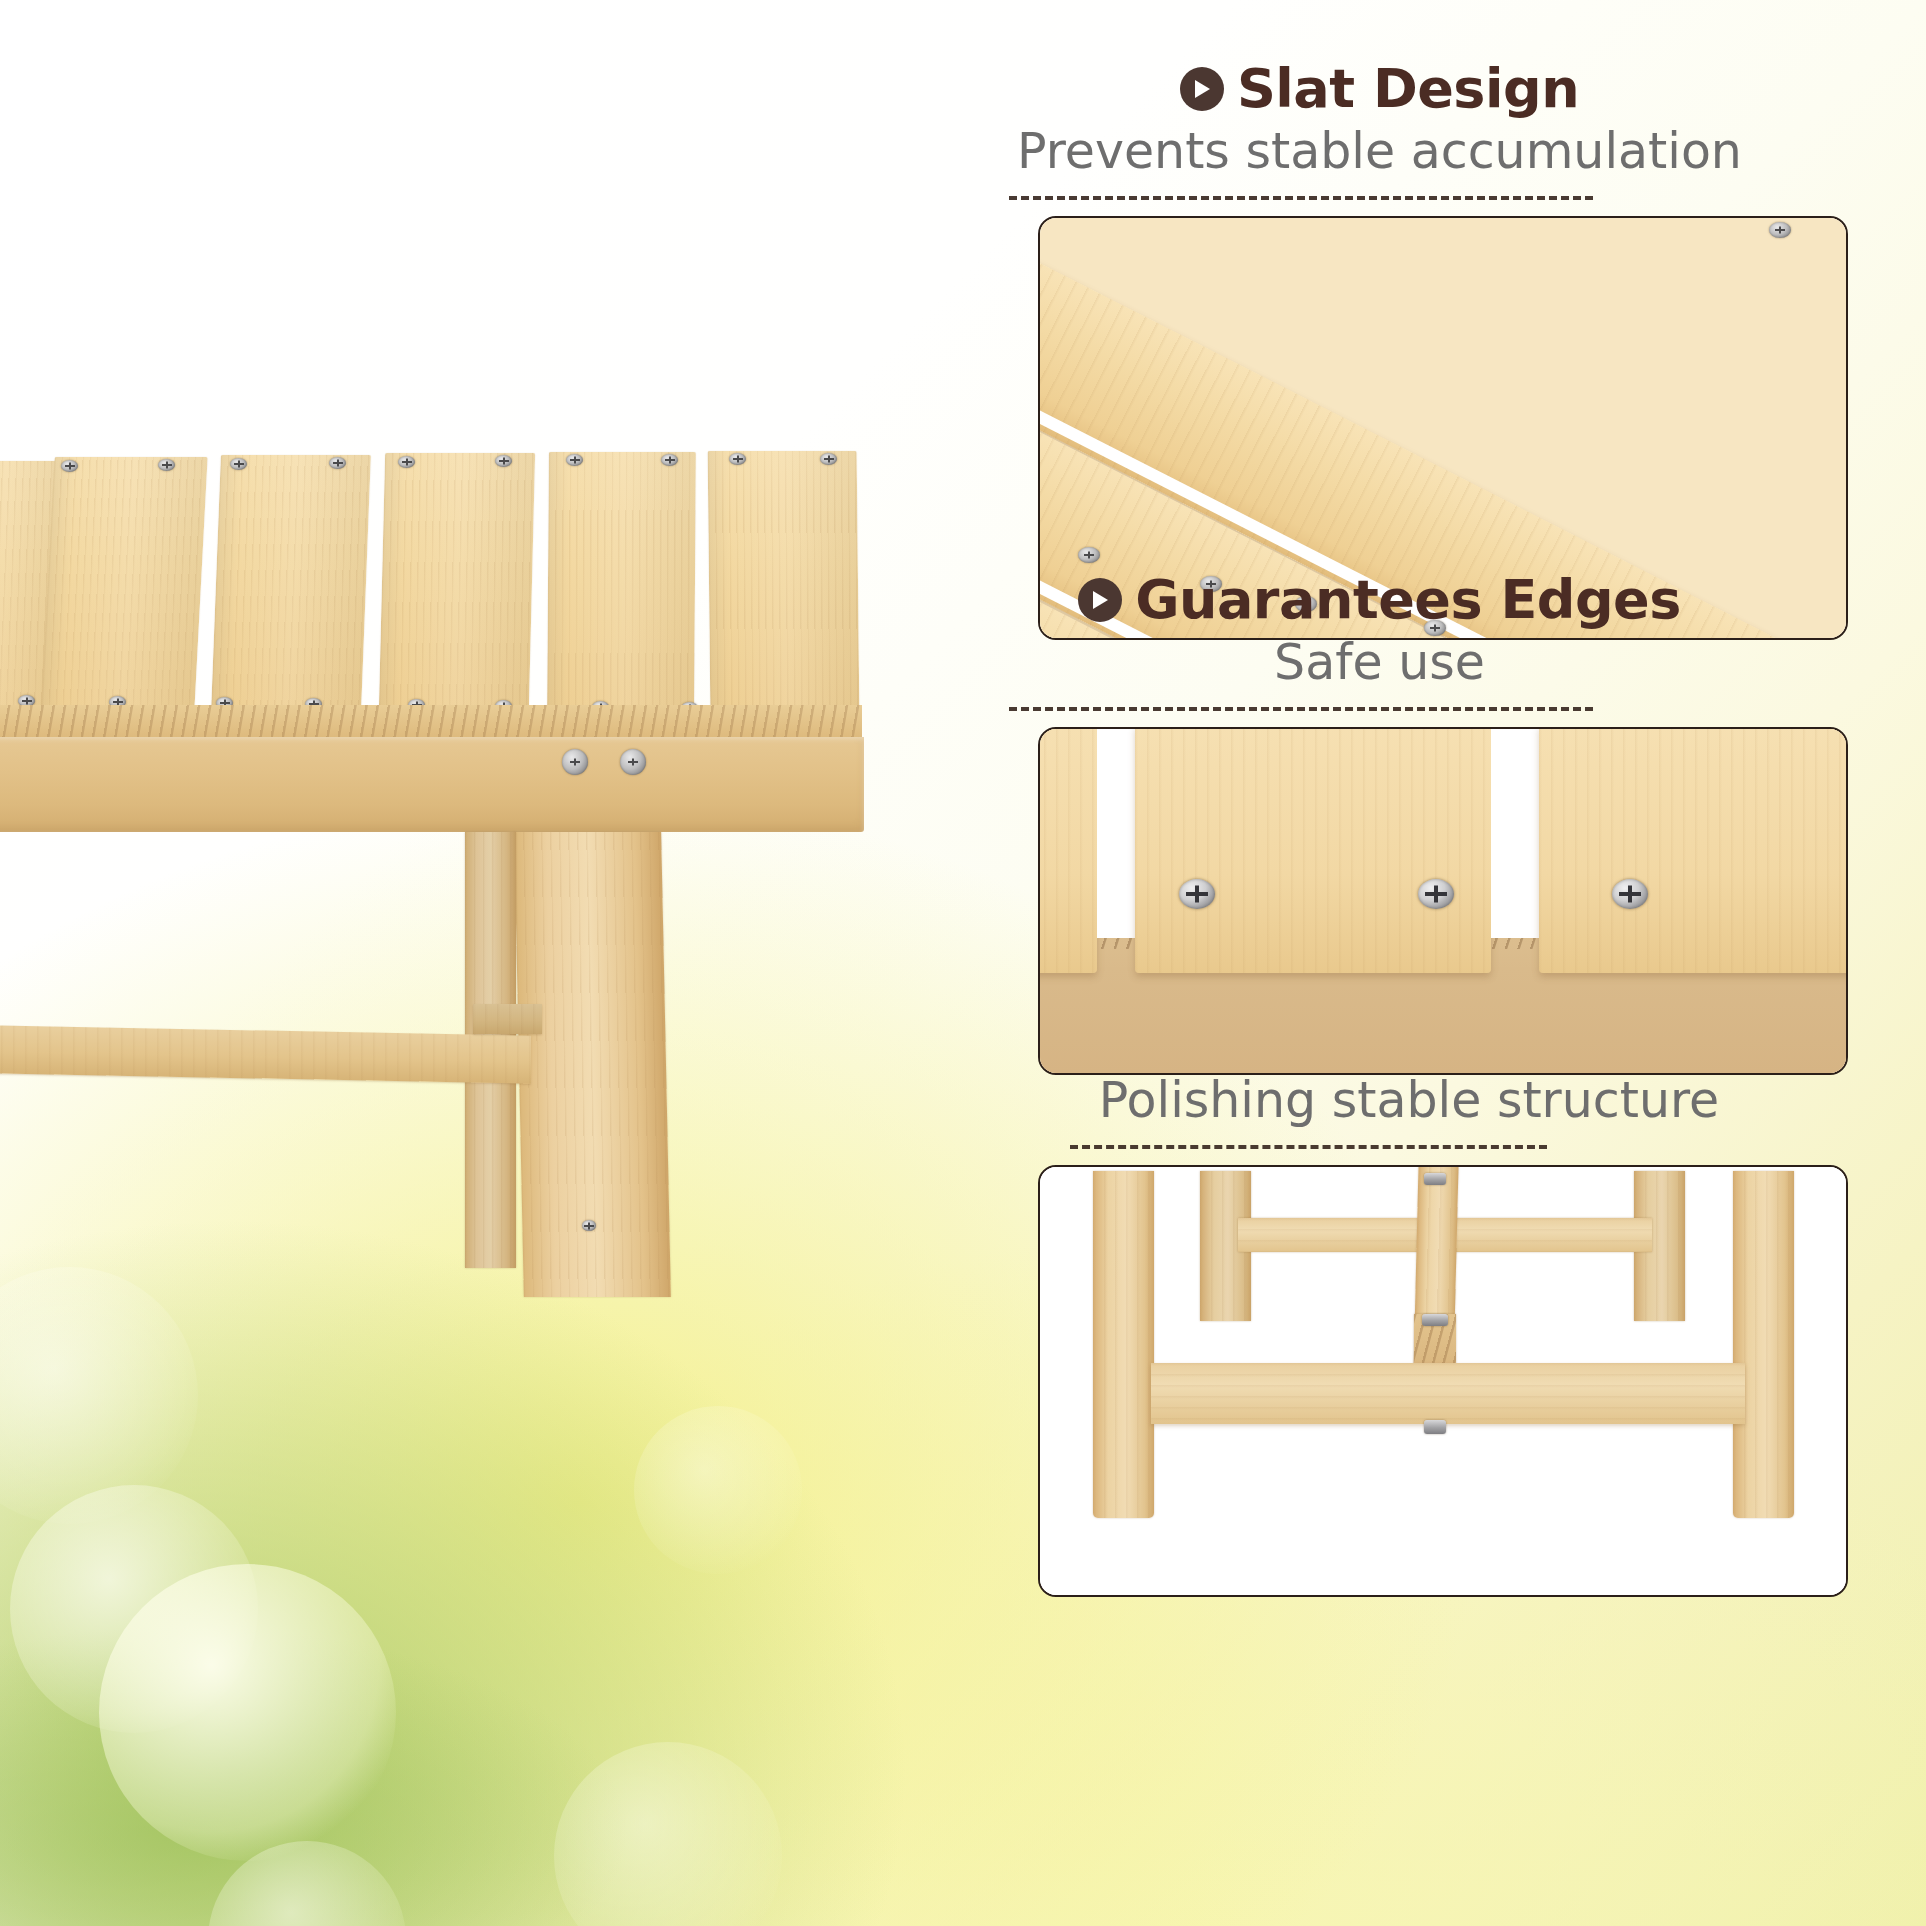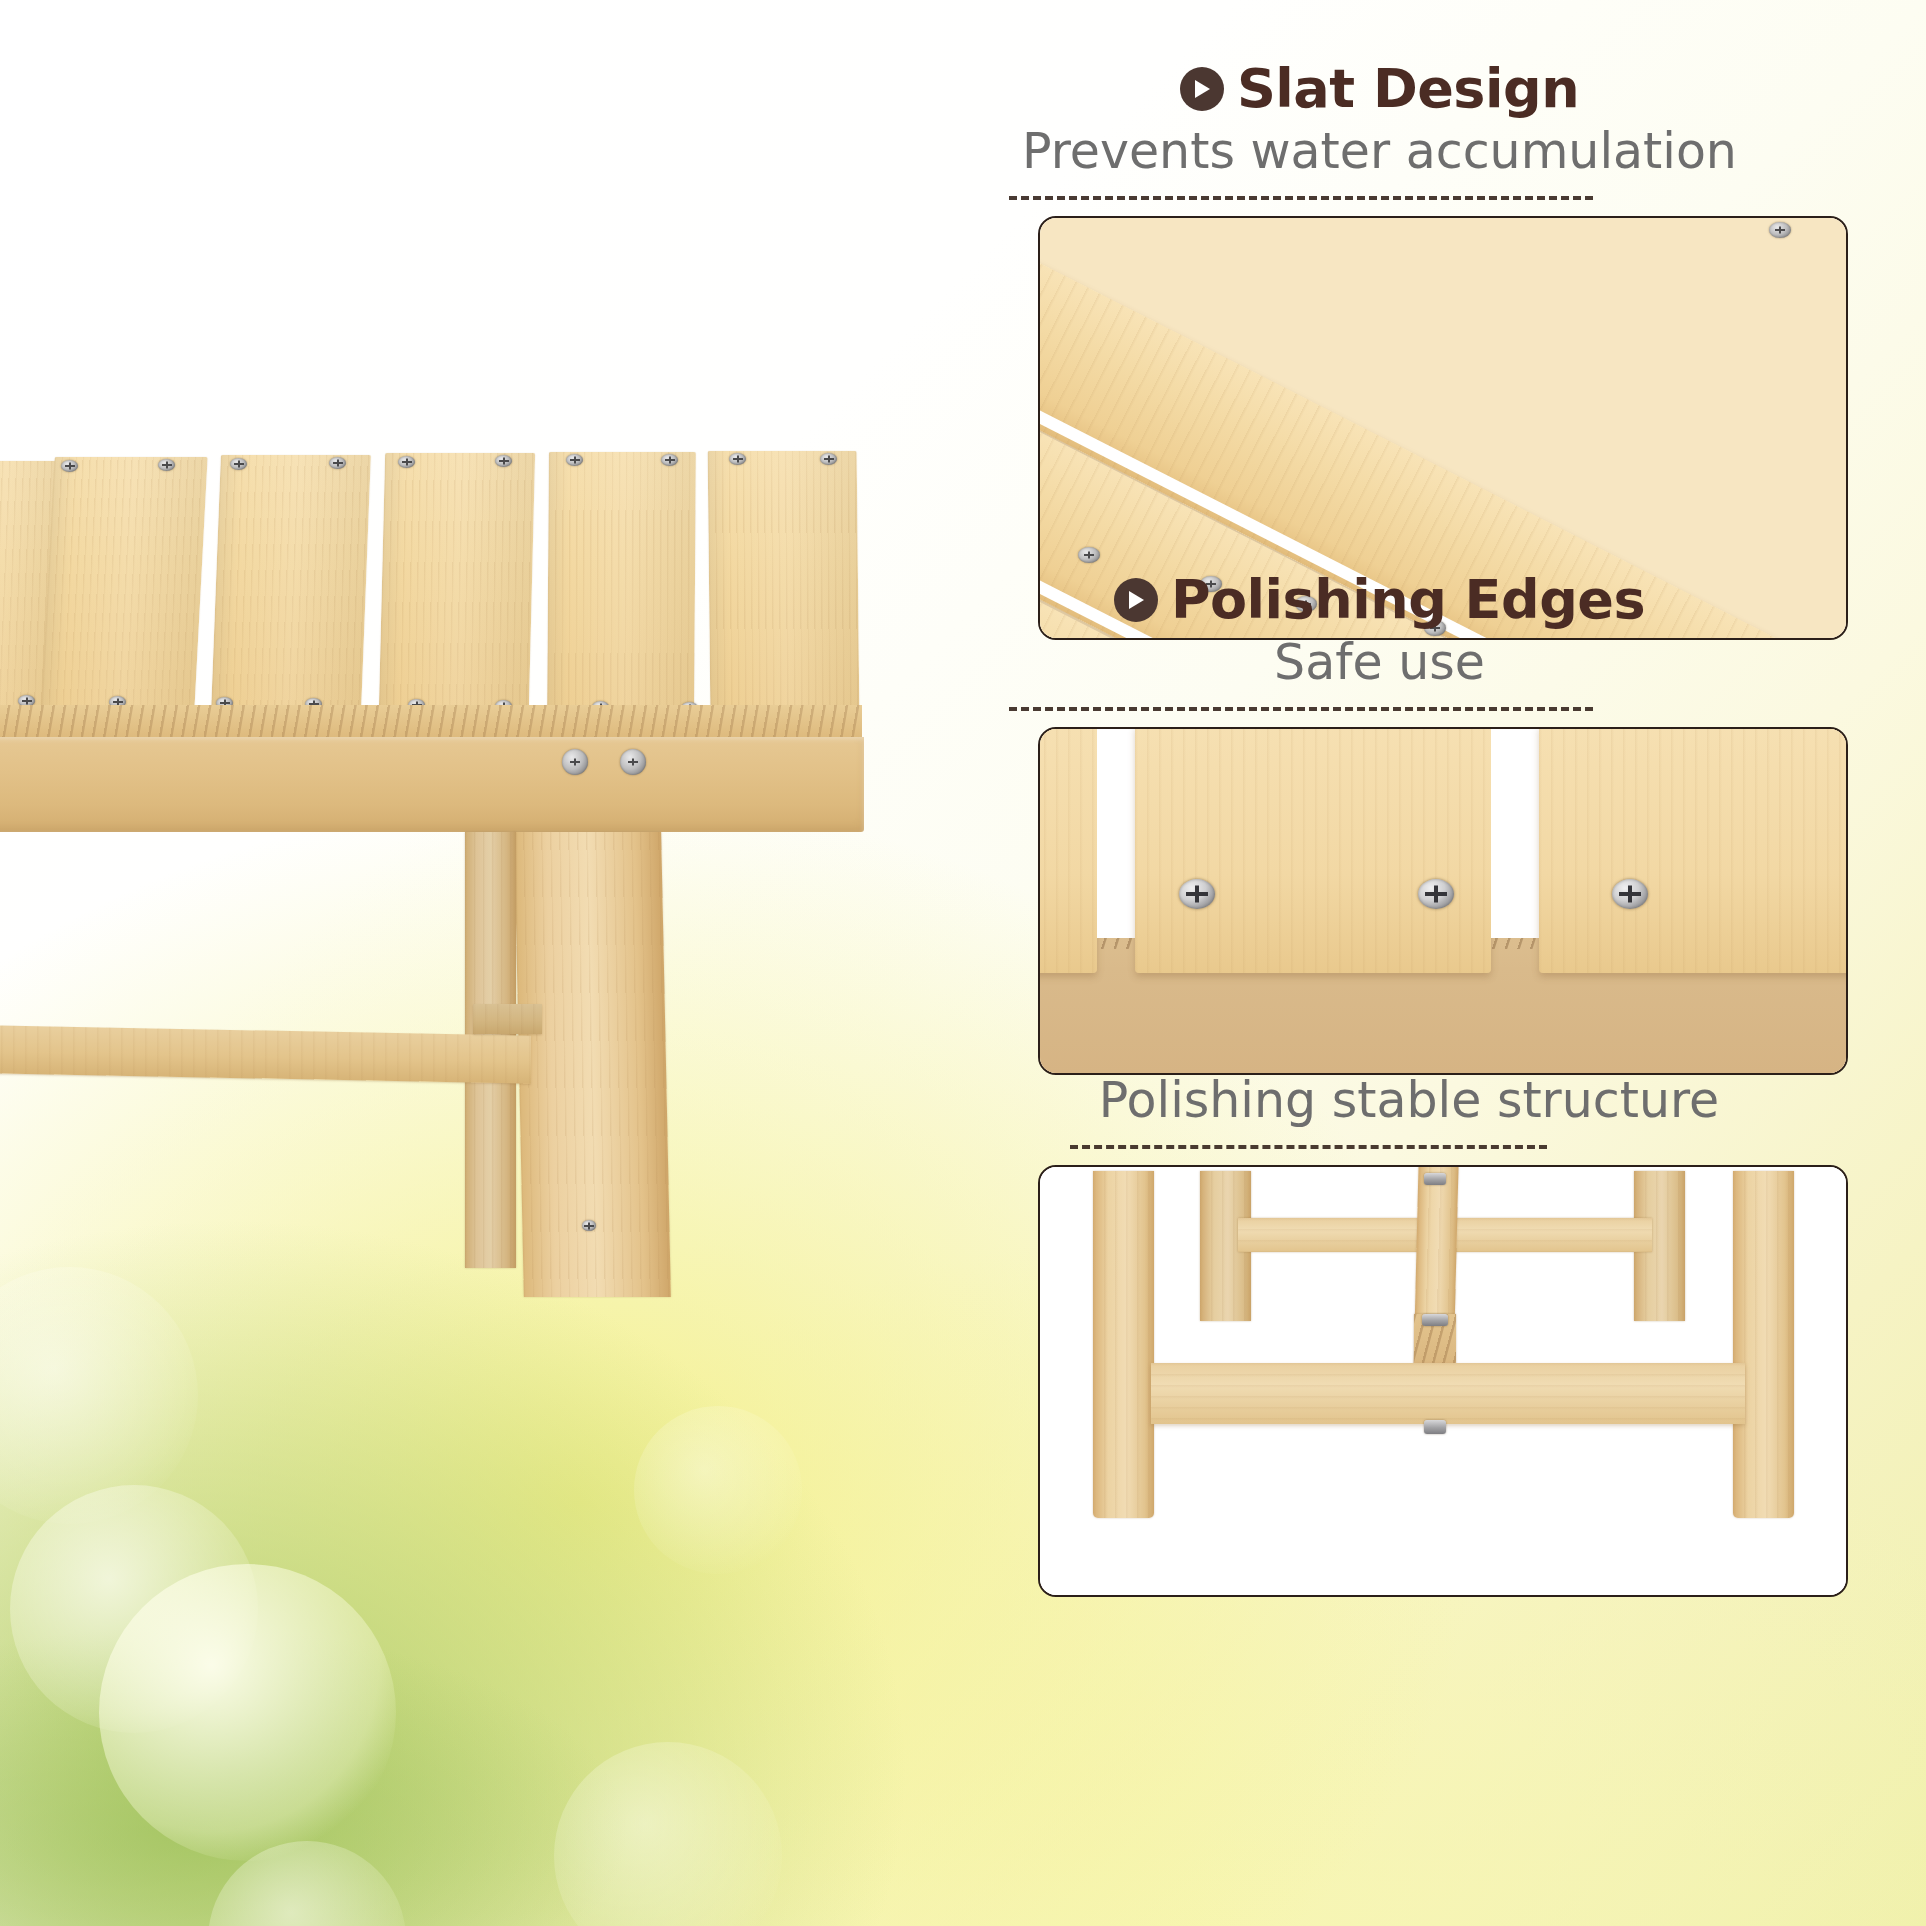--- a/index.html
+++ b/index.html
@@ -241,21 +241,21 @@
 
   <div class="feature" style="top:61px;">
     <div class="f-head">
       <span class="bullet-icon">
         <svg width="20" height="22" viewBox="0 0 20 22">
             <polygon points="3,2 18,11 3,20" fill="#ffffff"></polygon>
           </svg>
       </span>
       <span class="f-title">Slat Design</span>
     </div>
-    <div class="f-sub">Prevents water accumulation</div>
+    <div class="f-sub">Prevents stable accumulation</div>
     <div class="f-dash" style="width:584px; margin-left:177px;"></div>
     <div class="f-card" style="width:810px; height:424px; margin-left:206px;">
       <div class="card1-inner">
         <div class="d-slat" style="left:-554px; top:-228px; transform:rotate(27deg);"></div>
         <div class="d-gap" style="left:-554px; top:-89px;  transform:rotate(27deg);"></div>
         <div class="d-slat" style="left:-554px; top:-59px;  transform:rotate(27deg);"></div>
         <div class="d-gap" style="left:-554px; top:81px;   transform:rotate(27deg);"></div>
         <div class="d-slat" style="left:-554px; top:111px;  transform:rotate(27deg);"></div>
         <div class="d-gap" style="left:-554px; top:251px;  transform:rotate(27deg);"></div>
         <div class="d-slat" style="left:-554px; top:281px;  transform:rotate(27deg);"></div>
@@ -269,21 +269,21 @@
     </div>
   </div>
 
   <div class="feature" style="top:572px;">
     <div class="f-head">
       <span class="bullet-icon">
         <svg width="20" height="22" viewBox="0 0 20 22">
             <polygon points="3,2 18,11 3,20" fill="#ffffff"></polygon>
           </svg>
       </span>
-      <span class="f-title">Polishing Edges</span>
+      <span class="f-title">Guarantees Edges</span>
     </div>
     <div class="f-sub">Safe use</div>
     <div class="f-dash" style="width:584px; margin-left:177px;"></div>
     <div class="f-card" style="width:810px; height:348px; margin-left:206px;">
       <div class="card2-inner">
         <div class="p-base2"></div>
         <div class="p-endgrain" style="left:0; right:0; top:174px;"></div>
         <div class="p-board" style="left:-20px; width:77px;"></div>
         <div class="p-gap" style="left:57px; width:38px;"></div>
         <div class="p-board" style="left:95px; width:356px;"></div>

